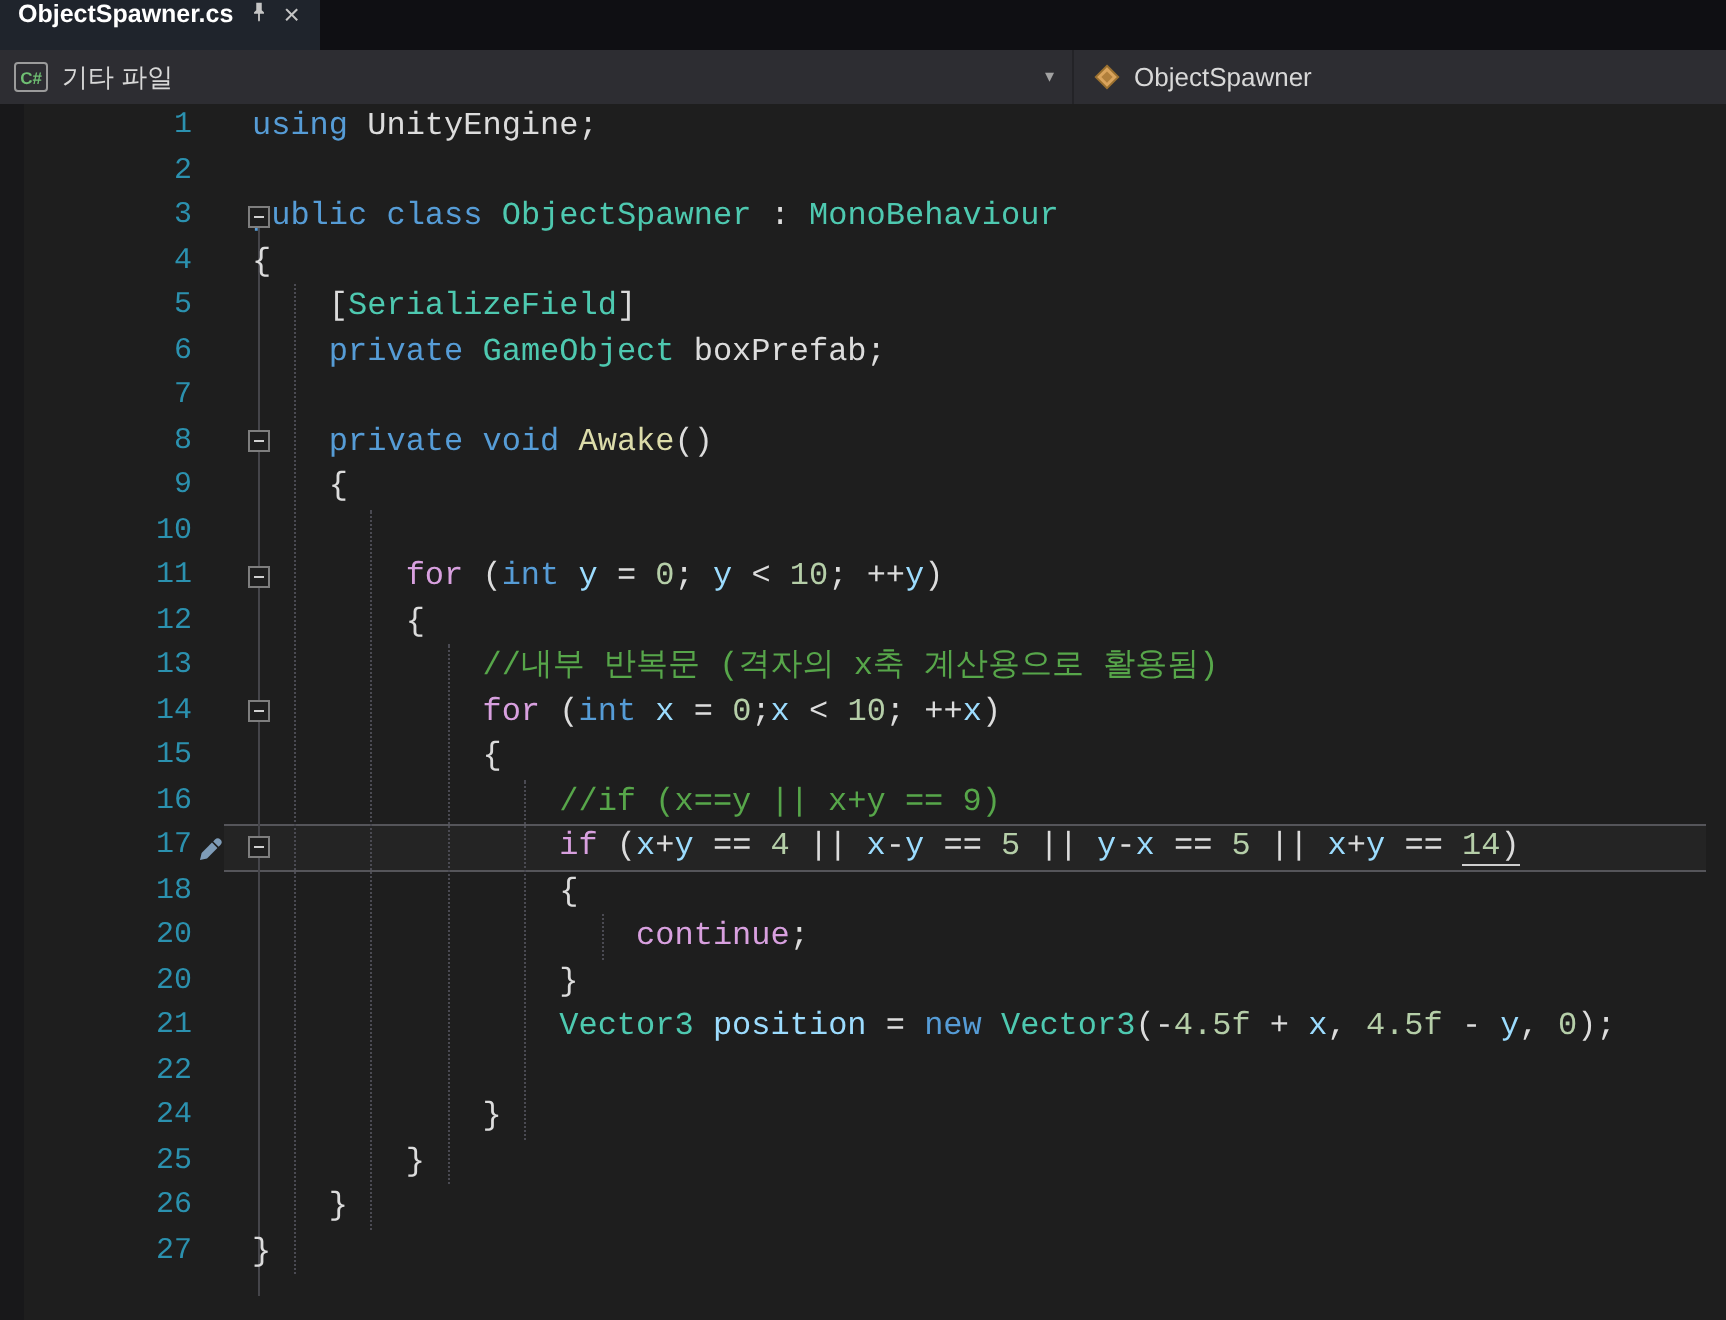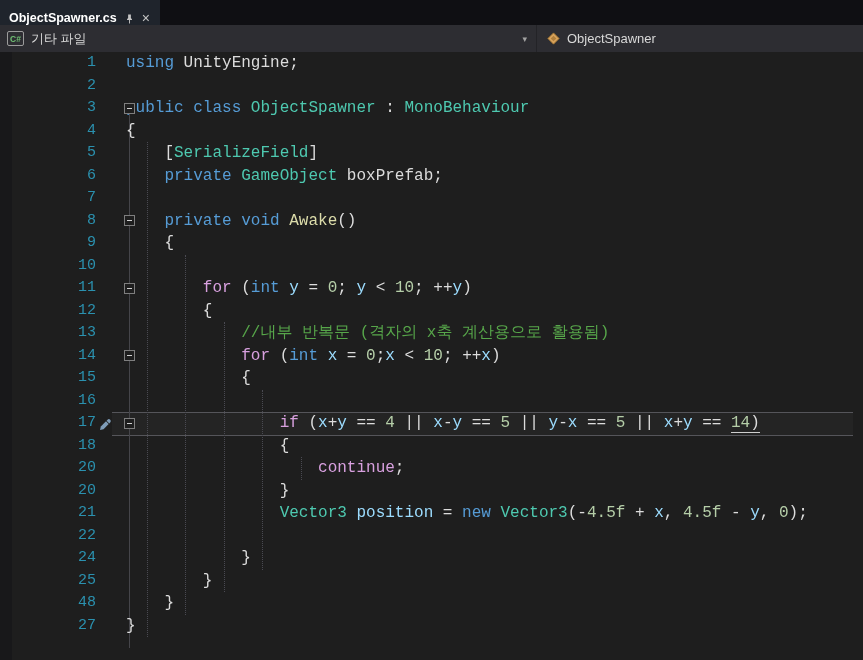--- a/index.html
+++ b/index.html
@@ -2,21 +2,21 @@
 <html style="--bg: #1E1E1E; --marginBg: #18181A; --tabStrip: #0F0F13; --tabBg: #1F242C; --tabText: #FFFFFF; --navBg: #2D2D32; --navText: #D8D8D8; --lineNum: #2B91AF; --pl: #DCDCDC; --kw: #569CD6; --ctrl: #D8A0DF; --ty: #4EC9B0; --fn: #DCDCAA; --lo: #9CDCFE; --nu: #B5CEA8; --cm: #57A64A; --guide: #4A4A52; --classIconFill: #D9A35C;"><head>
 <meta charset="utf-8">
 <style>
   *{margin:0;padding:0;box-sizing:border-box;}
   html,body{width:863px;height:660px;overflow:hidden;}
   body{background:#1e1e1e;}
   .window{width:863px;height:660px;display:flex;flex-direction:column;font-family:"Liberation Sans","DejaVu Sans",sans-serif;}
 
   
   .tabstrip{height:25px;background:var(--tabStrip);display:flex;align-items:stretch;flex:0 0 auto;}
-  .tab{display:flex;align-items:flex-end;gap:7px;padding:0 10px 0 9px;background:var(--tabBg);color:var(--tabText);font-size:12.5px;font-weight:700;}
+  .tab{display:flex;align-items:flex-start;gap:7px;padding:0 10px 0 9px;background:var(--tabBg);color:var(--tabText);font-size:12.5px;font-weight:700;}
   .tab-pin{display:flex;align-items:center;}
   .tab-pin svg{display:block;}
   .tab-close{color:#c5c5c5;font-size:14px;font-weight:400;line-height:1;cursor:pointer;}
 
   
   .navbar{height:27px;background:var(--navBg);display:flex;align-items:stretch;color:var(--navText);font-size:13px;flex:0 0 auto;}
   .nav-dd{display:flex;align-items:center;height:100%;cursor:pointer;}
   .nav-dd.project{flex:0 0 536px;padding:0 9px 0 7px;gap:7px;}
   .chev{margin-left:auto;color:#a2a2a2;font-size:9px;}
   .nav-divider{width:1px;background:#232327;}
@@ -143,20 +143,21 @@
           <span class="num">14</span>
           <span class="fold"></span>
           <span class="code"><span class="tk-pl">            </span><span class="tk-ctrl">for</span><span class="tk-pl"> (</span><span class="tk-kw">int</span><span class="tk-pl"> </span><span class="tk-lo">x</span><span class="tk-pl"> = </span><span class="tk-nu">0</span><span class="tk-pl">;</span><span class="tk-lo">x</span><span class="tk-pl"> &lt; </span><span class="tk-nu">10</span><span class="tk-pl">; ++</span><span class="tk-lo">x</span><span class="tk-pl">)</span></span>
         </div>
         <div class="row">
           <span class="num">15</span>
           <span class="code"><span class="tk-pl">            {</span></span>
         </div>
         <div class="row">
           <span class="num">16</span>
+          <span class="code"><span class="tk-pl">                </span><span class="tk-cm">//if (x==y || x+y == 9)</span></span>
         </div>
         <div class="row current">
           <span class="num">17</span>
           <span class="pen"><svg width="13" height="13" viewBox="0 0 13 13">
               <path d="M11.2 1.8a1.9 1.9 0 0 0-2.7 0l-.9.9 2.7 2.7.9-.9a1.9 1.9 0 0 0 0-2.7z" fill="#7E9CB8"></path>
               <path d="M7 3.3 1.8 8.5 1 12l3.5-.8L9.7 6z" fill="#7E9CB8"></path>
             </svg></span>
           <span class="fold"></span>
           <span class="code"><span class="tk-pl">                </span><span class="tk-ctrl">if</span><span class="tk-pl"> (</span><span class="tk-lo">x</span><span class="tk-pl">+</span><span class="tk-lo">y</span><span class="tk-pl"> == </span><span class="tk-nu">4</span><span class="tk-pl"> || </span><span class="tk-lo">x</span><span class="tk-pl">-</span><span class="tk-lo">y</span><span class="tk-pl"> == </span><span class="tk-nu">5</span><span class="tk-pl"> || </span><span class="tk-lo">y</span><span class="tk-pl">-</span><span class="tk-lo">x</span><span class="tk-pl"> == </span><span class="tk-nu">5</span><span class="tk-pl"> || </span><span class="tk-lo">x</span><span class="tk-pl">+</span><span class="tk-lo">y</span><span class="tk-pl"> == </span><span class="tk-nu ul">14</span><span class="tk-pl ul">)</span></span>
         </div>
@@ -182,21 +183,21 @@
         </div>
         <div class="row">
           <span class="num">24</span>
           <span class="code"><span class="tk-pl">            }</span></span>
         </div>
         <div class="row">
           <span class="num">25</span>
           <span class="code"><span class="tk-pl">        }</span></span>
         </div>
         <div class="row">
-          <span class="num">48</span>
+          <span class="num">26</span>
           <span class="code"><span class="tk-pl">    }</span></span>
         </div>
         <div class="row">
           <span class="num">27</span>
           <span class="code"><span class="tk-pl">}</span></span>
         </div>
         <div class="guide" style="left: 147px; top: 90px; height: 495px;"></div>
         <div class="guide" style="left: 185.4px; top: 202.5px; height: 360px;"></div>
         <div class="guide" style="left: 223.8px; top: 270px; height: 270px;"></div>
         <div class="guide" style="left: 262.2px; top: 337.5px; height: 180px;"></div>

